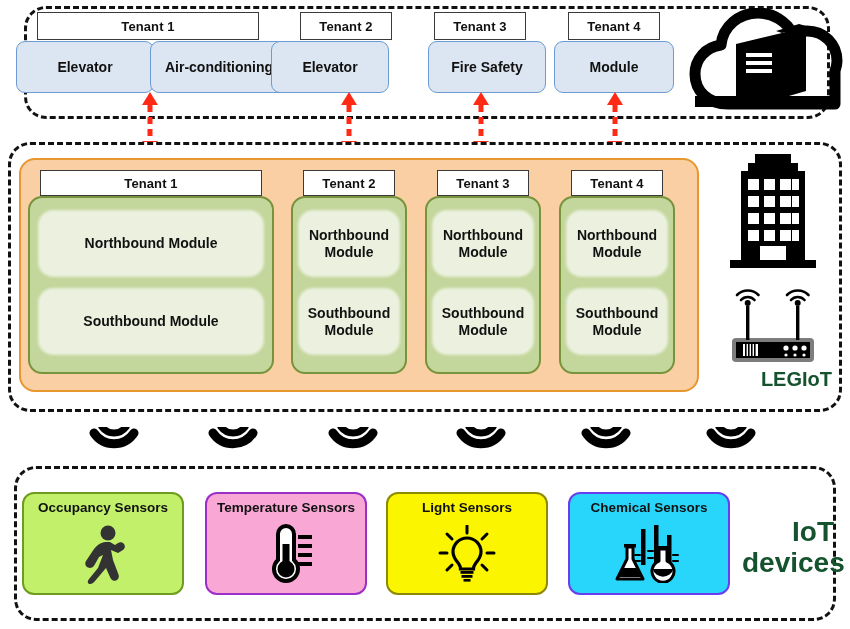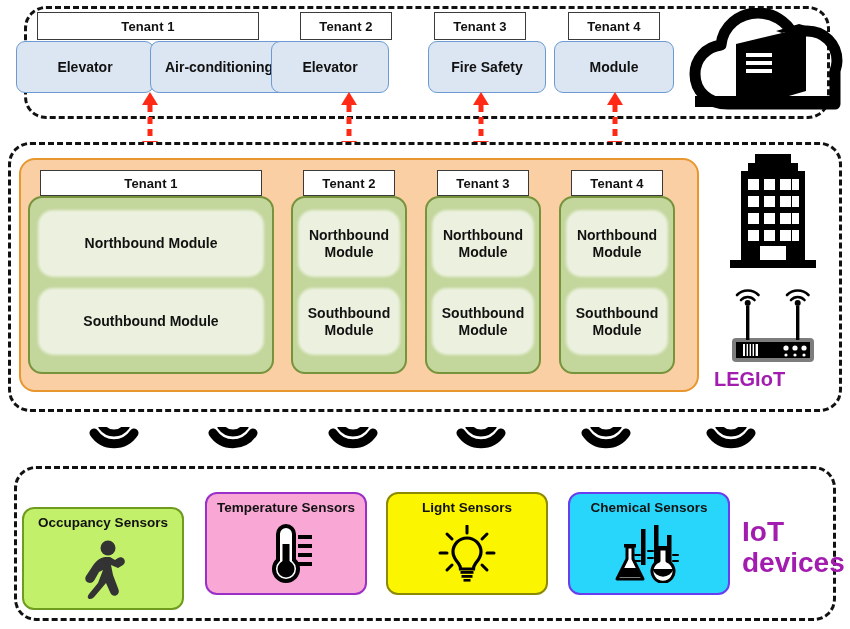--- a/index.html
+++ b/index.html
@@ -39,21 +39,21 @@
   .sensor-box{position:absolute;box-sizing:border-box;border-radius:12px;border-width:2.5px;border-style:solid;
     display:flex;flex-direction:column;align-items:center;}
   .sensor-label{margin-top:7px;font-size:13.5px;font-weight:700;color:#111;text-align:center;line-height:1.1;}
   .sensor-glyph{flex:1;display:flex;align-items:center;justify-content:center;width:100%;}
 
   
   .red-arrow{position:absolute;width:18px;}
   
   .wave{position:absolute;}
   
-  .caption{position:absolute;font-weight:700;color:#a21caf;text-align:left;line-height:1.12;}
+  .caption{position:absolute;font-weight:700;color:#14532d;text-align:right;line-height:1.12;}
   #legiot-cap{font-size:20px;left:714px;top:368px;width:118px;}
   #iotdev-cap{font-size:28px;left:742px;top:516px;width:92px;}
 
   .icon-abs{position:absolute;}
 </style>
 </head>
 <body>
 
 <div id="stage">
 
@@ -227,21 +227,21 @@
   </div>
   <div class="wave" style="left:705px;top:427px;">
     <svg width="52" height="32" viewBox="0 0 52 32">
       <path d="M6,6 A24,24 0 0,0 46,6" fill="none" stroke="#000" stroke-width="9" stroke-linecap="round"></path>
       <path d="M14,0 A15,15 0 0,0 38,0" fill="none" stroke="#000" stroke-width="7" stroke-linecap="round"></path>
     </svg>
   </div>
 
   <div class="layer" id="layer-iot"></div>
 
-  <div class="sensor-box" style="left:22px;top:492px;width:162px;height:103px;background:#c3f06a;border-color:#6f9b1f;margin-top:15px;">
+  <div class="sensor-box" style="left:22px;top:492px;width:162px;height:103px;background:#c3f06a;border-color:#6f9b1f;">
     <div class="sensor-label">Occupancy Sensors</div>
     <div class="sensor-glyph">
       <svg width="52" height="60" viewBox="0 0 52 60">
         <circle cx="31" cy="9" r="7.5" fill="#333"></circle>
         <path d="M28,18 C22,19 18,23 15,28 L9,37 C7.5,39.5 8.5,42.5 11,43.5
                  C13.5,44.5 16,43.5 17.5,41 L22,33 L26,31 L21,44 L12,55
                  C10,57.5 10.5,60 13,60 C15,60 16.5,59 18,57 L29,44 L33,53
                  C34,56 36.5,57.5 39,56.5 C41.5,55.5 42.5,53 41.5,50.5
                  L36,36 L34,26 L41,29 L46,26 C48,24.5 48.5,22 47,20
                  C45.5,18 43,17.8 41,19 L38,21 L33,18 Z" fill="#333"></path>

